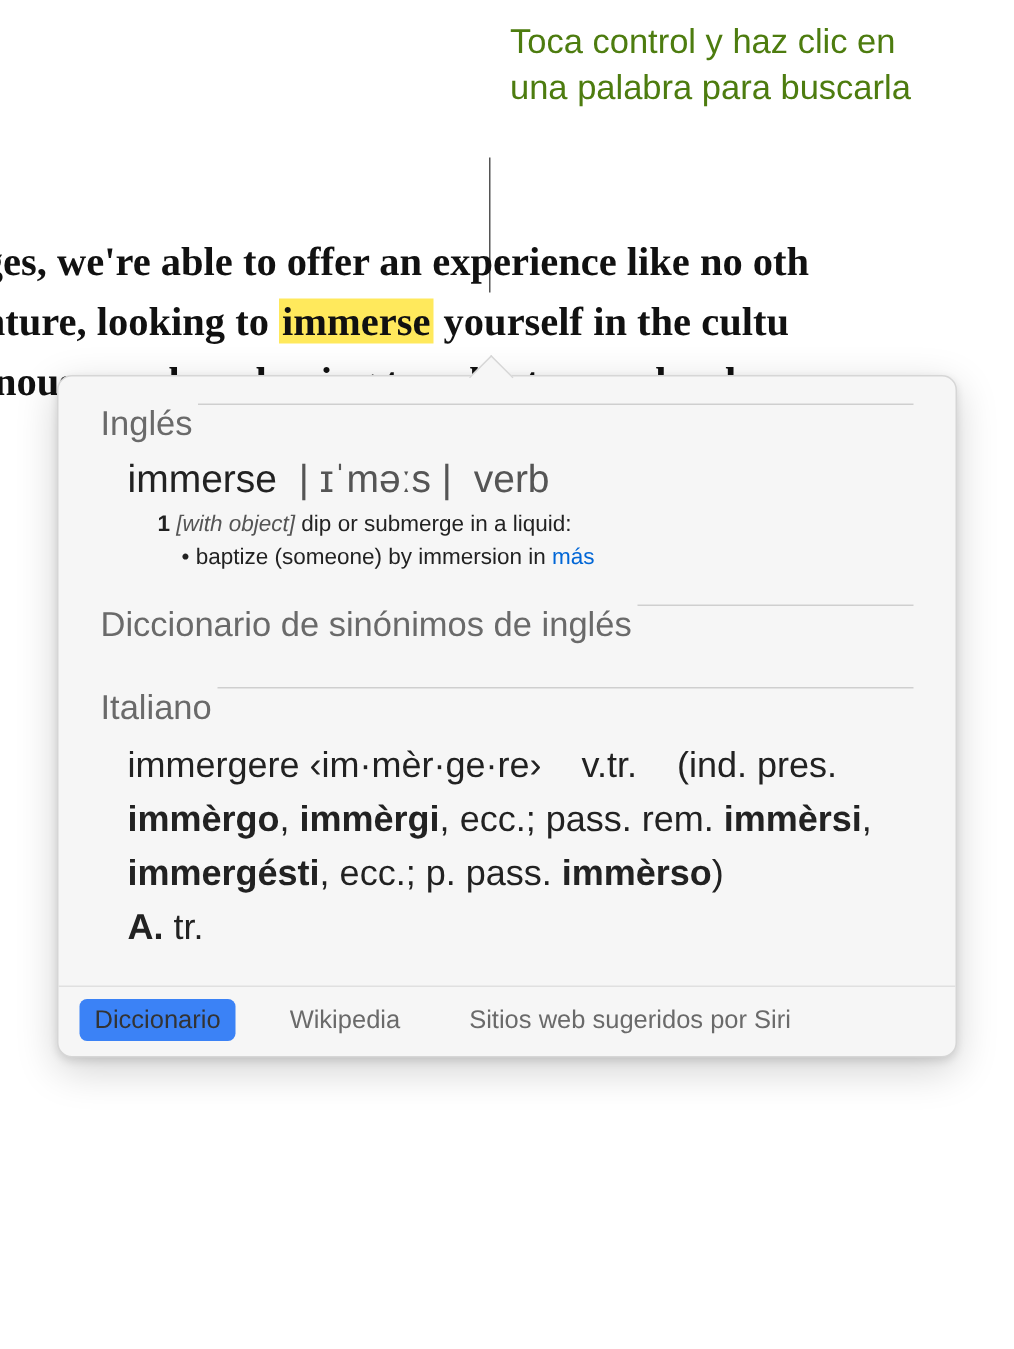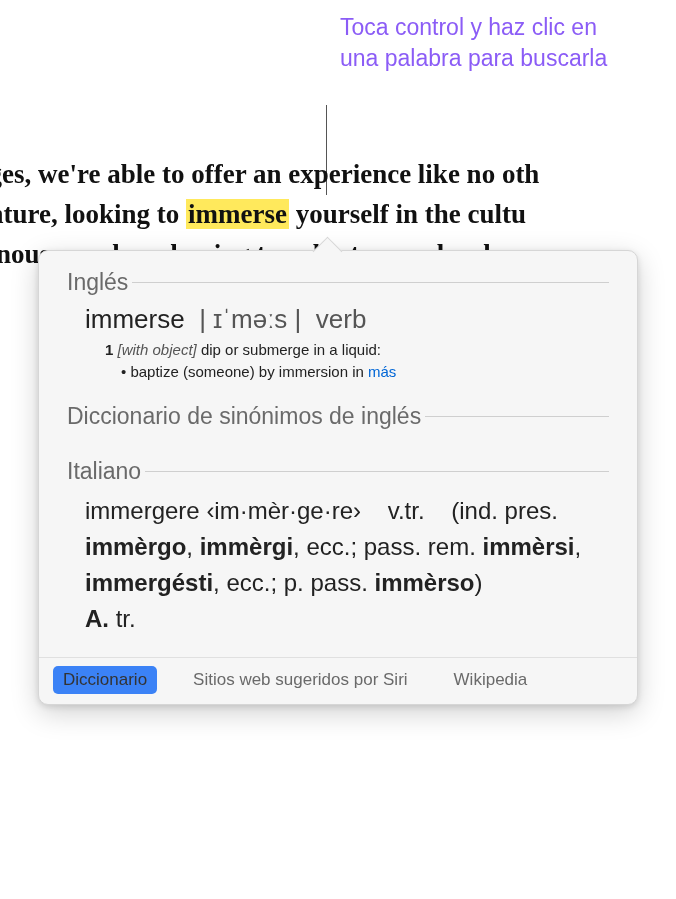--- a/index.html
+++ b/index.html
@@ -11,21 +11,21 @@
       position: relative;
       overflow: hidden;
     }
     .callout {
       position: absolute;
       top: 12px;
       left: 340px;
       width: 280px;
       font-size: 23px;
       line-height: 1.35;
-      color: #8b5cf6;
+      color: #4d7c0f;
       font-weight: 400;
     }
     .callout-line {
       position: absolute;
       top: 105px;
       left: 326px;
       width: 1px;
       height: 90px;
       background: #555;
     }
@@ -66,21 +66,20 @@
       background: #f6f6f6;
       border-left: 1px solid #d6d6d6;
       border-top: 1px solid #d6d6d6;
       transform: rotate(45deg);
     }
     .section {
       padding: 0 28px 20px 28px;
     }
     .section-header {
       display: flex;
-      align-items: center;
       gap: 4px;
       margin-bottom: 8px;
     }
     .section-title {
       font-size: 23px;
       color: #6a6a6a;
       font-weight: 400;
     }
     .section-rule {
       flex: 1;
@@ -212,17 +211,17 @@
       <span class="b">immèrso</span><span>)</span>
       <div>
         <span class="b">A.</span>
         <span>tr.</span>
       </div>
     </div>
   </div>
 
   <div class="tabbar">
     <div class="tab active">Diccionario</div>
+    <div class="tab">Wikipedia</div>
     <div class="tab">Sitios web sugeridos por Siri</div>
-    <div class="tab">Wikipedia</div>
   </div>
 
 </div>
 
 </body></html>

